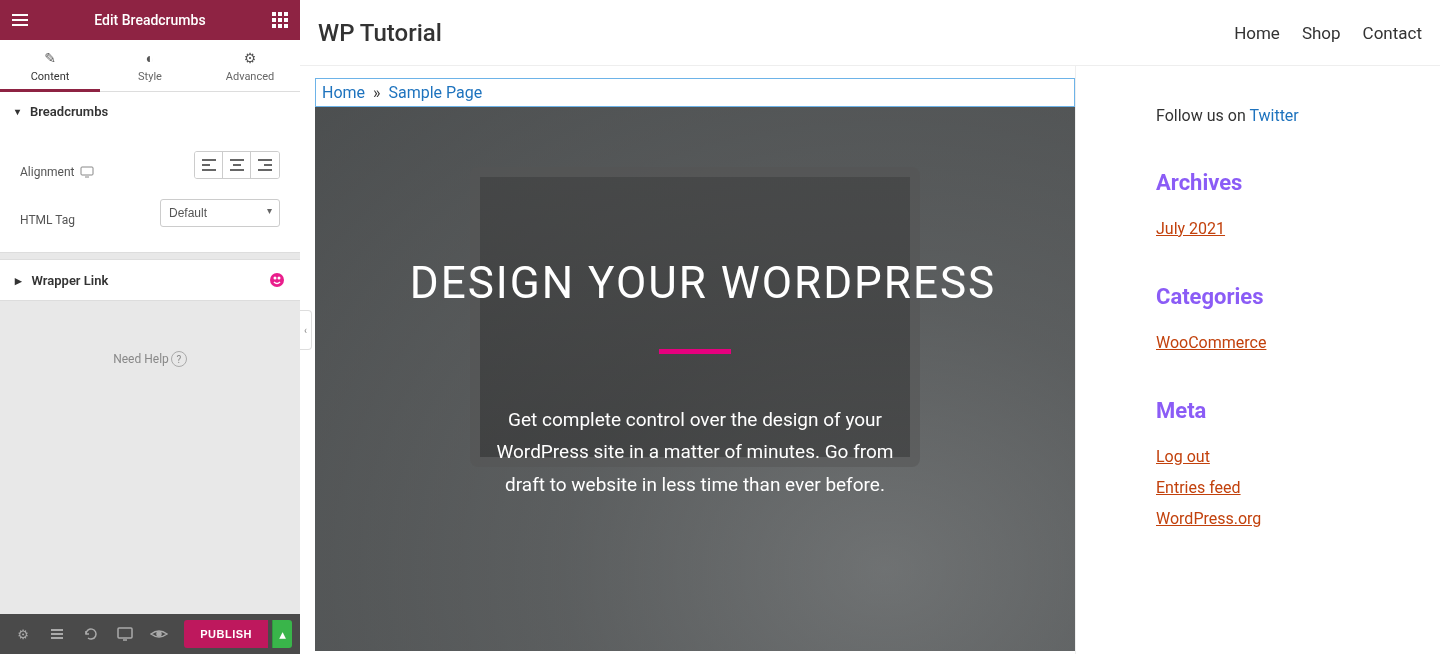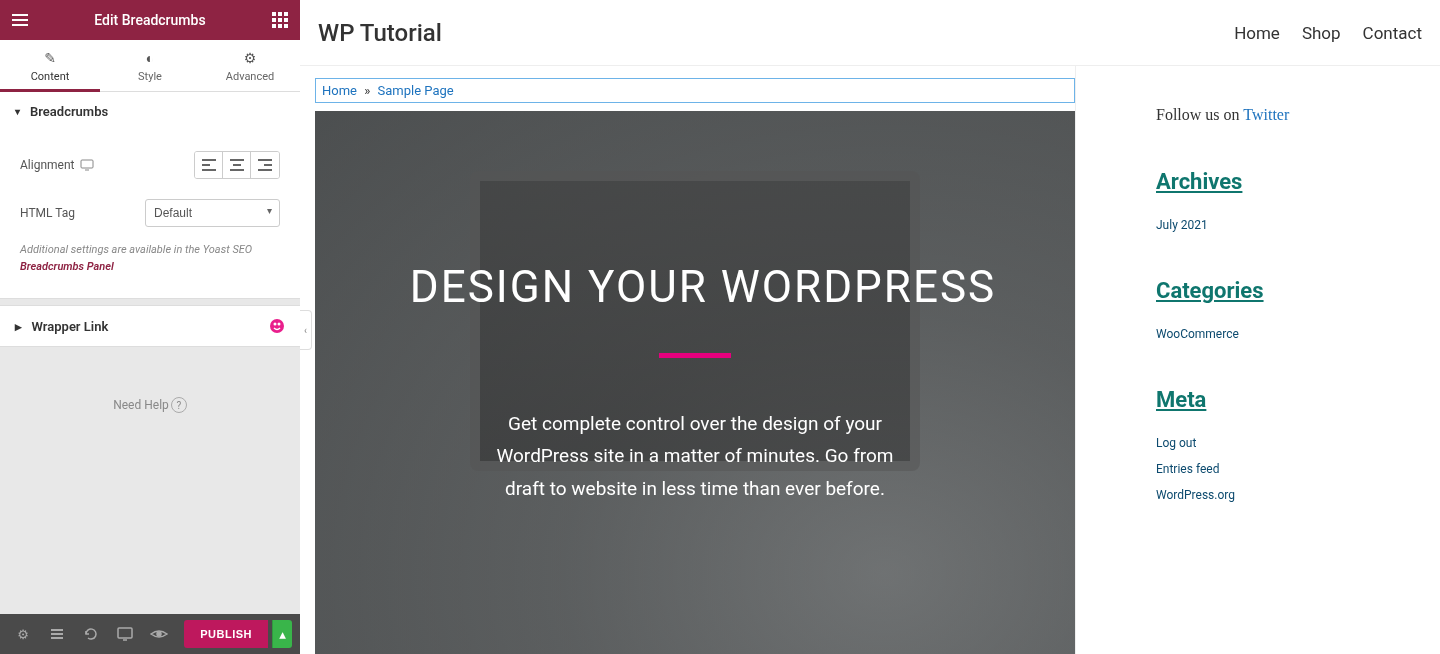--- a/index.html
+++ b/index.html
@@ -16,28 +16,28 @@
     .tab { flex: 1; text-align: center; padding: 10px 0 8px; font-size: 11px; color: #666; cursor: pointer; position: relative; }
     .tab .tab-icon { display: block; margin: 0 auto 4px; font-size: 14px; color: #555; }
     .tab.active { color: #333; }
     .tab.active::after { content: ""; position: absolute; left: 0; right: 0; bottom: -1px; height: 3px; background: #8e2343; }
 
     .panel-section { background: #fff; border-bottom: 1px solid #ddd; }
     .section-header { display: flex; align-items: center; padding: 12px 15px; font-size: 13px; font-weight: 600; cursor: pointer; }
     .section-header .caret { margin-right: 10px; font-size: 10px; }
     .section-body { padding: 10px 20px 15px; }
 
-    .control-row { display: flex; align-items: center; justify-content: space-between; padding: 10px 0; }
+    .control-row { display: flex; align-items: flex-end; justify-content: space-between; padding: 10px 0; }
     .control-label { font-size: 12px; color: #555; display: flex; align-items: center; gap: 6px; }
     .align-group { display: flex; border: 1px solid #ccc; border-radius: 3px; overflow: hidden; }
     .align-btn { width: 28px; height: 26px; background: #fff; border: none; border-right: 1px solid #ccc; display: flex; align-items: center; justify-content: center; cursor: pointer; }
     .align-btn:last-child { border-right: none; }
     .align-btn svg { width: 14px; height: 12px; }
 
-    .select-wrap { position: relative; width: 135px; }
+    .select-wrap { position: relative; width: 120px; }
     .select { width: 100%; height: 28px; border: 1px solid #ccc; border-radius: 3px; background: #fff; padding: 0 22px 0 8px; font-size: 12px; color: #555; appearance: none; cursor: pointer; }
     .select-wrap::after { content: "▾"; position: absolute; right: 8px; top: 6px; font-size: 10px; color: #666; pointer-events: none; }
 
     .note { font-size: 11px; font-style: italic; color: #888; line-height: 1.5; padding: 5px 0 8px; }
     .note .link { color: #8e2343; font-weight: 600; cursor: pointer; }
 
     .wrapper-link-section { background: #fff; border-top: 1px solid #ddd; border-bottom: 1px solid #ddd; display: flex; align-items: center; justify-content: space-between; padding: 12px 15px; cursor: pointer; margin-top: 6px; }
     .wrapper-link-section .left { display: flex; align-items: center; gap: 10px; font-weight: 600; font-size: 13px; }
     .wrapper-link-section .badge-icon { width: 16px; height: 16px; }
 
@@ -54,37 +54,37 @@
 
     
     .main { flex: 1; display: flex; flex-direction: column; background: #fff; overflow: hidden; }
     .site-header { height: 66px; display: flex; align-items: center; justify-content: space-between; padding: 0 18px; border-bottom: 1px solid #eee; gap: 32px; }
     .site-title { font-size: 24px; font-weight: 500; color: #333; }
     .nav { display: flex; gap: 22px; }
     .nav a { font-size: 17px; color: #333; text-decoration: none; cursor: pointer; }
 
     .content-row { display: flex; flex: 1; overflow: hidden; }
     .page-col { flex: 0 0 775px; padding: 12px 0 0 15px; }
-    .breadcrumb-bar { border: 1px solid #6db3e8; padding: 4px 6px; font-size: 13px; color: #333; margin-bottom: 8px; }
+    .breadcrumb-bar { border: 1px solid #6db3e8; padding: 4px 6px; font-size: 16px; color: #333; margin-bottom: 0; }
     .breadcrumb-bar a { color: #1e73be; text-decoration: none; cursor: pointer; }
     .breadcrumb-bar .sep { margin: 0 4px; }
 
     .hero { height: 544px; background: linear-gradient(rgba(50,55,60,0.55), rgba(50,55,60,0.55)), radial-gradient(ellipse at 75% 85%, #b9b9b5 0%, #8e8e8a 40%, #6c6c68 100%); background-blend-mode: normal; color: #fff; display: flex; flex-direction: column; align-items: center; justify-content: center; text-align: center; padding: 0 60px; position: relative; overflow: hidden; }
     
     .hero::before { content: ""; position: absolute; top: 60px; left: 50%; transform: translateX(-50%); width: 430px; height: 280px; background: linear-gradient(#3a3a3a, #2a2a2a); border: 10px solid #555; border-radius: 8px; opacity: 0.5; }
     .hero-title { font-size: 44px; font-weight: 400; letter-spacing: 2px; z-index: 1; margin-left: 16px; }
     .hero-divider { width: 72px; height: 5px; background: #e6007e; margin: 40px 0 50px; z-index: 1; }
     .hero-text { font-size: 19px; line-height: 1.7; max-width: 440px; z-index: 1; }
 
     .widget-col { flex: 1; padding: 40px 0 0 80px; border-left: 1px solid #eee; }
-    .follow { font-size: 16px; color: #333; margin-bottom: 45px; font-family: Liberation Serif, serif; }
+    .follow { font-size: 16px; color: #333; margin-bottom: 45px; }
     .follow a { color: #1e73be; text-decoration: none; cursor: pointer; }
-    .widget-title { font-size: 22px; font-weight: 700; color: #0f766e; margin-bottom: 18px; text-decoration: underline; }
+    .widget-title { font-size: 22px; font-weight: 700; color: #8b5cf6; margin-bottom: 18px; }
     .widget-list { list-style: none; margin-bottom: 40px; }
-    .widget-list li { font-size: 12px; color: #0c4a6e; padding: 6px 0; cursor: pointer; }
+    .widget-list li { font-size: 16px; color: #c2410c; padding: 6px 0; cursor: pointer; text-decoration: underline; }
   </style>
 </head>
 <body>
 
 <div class="app">
   <div class="sidebar">
     <div class="sidebar-header">
       <span class="menu-icon">
         <svg viewBox="0 0 16 16" width="16" height="16" fill="#fff">
             <rect y="2" width="16" height="2"></rect>
@@ -162,24 +162,20 @@
           </div>
         </div>
         <div class="control-row">
           <span class="control-label">HTML Tag</span>
           <div class="select-wrap">
             <select class="select">
               <option>Default</option>
             </select>
           </div>
         </div>
-        <div class="note">
-          <span>Additional settings are available in the Yoast SEO </span><br>
-          <span class="link">Breadcrumbs Panel</span>
-        </div>
       </div>
     </div>
 
     <div class="wrapper-link-section">
       <div class="left">
         <span class="caret">▸</span>
         <span>Wrapper Link</span>
       </div>
       <svg class="badge-icon" viewBox="0 0 16 16">
           <circle cx="8" cy="8" r="7" fill="#e91e8c"></circle>

